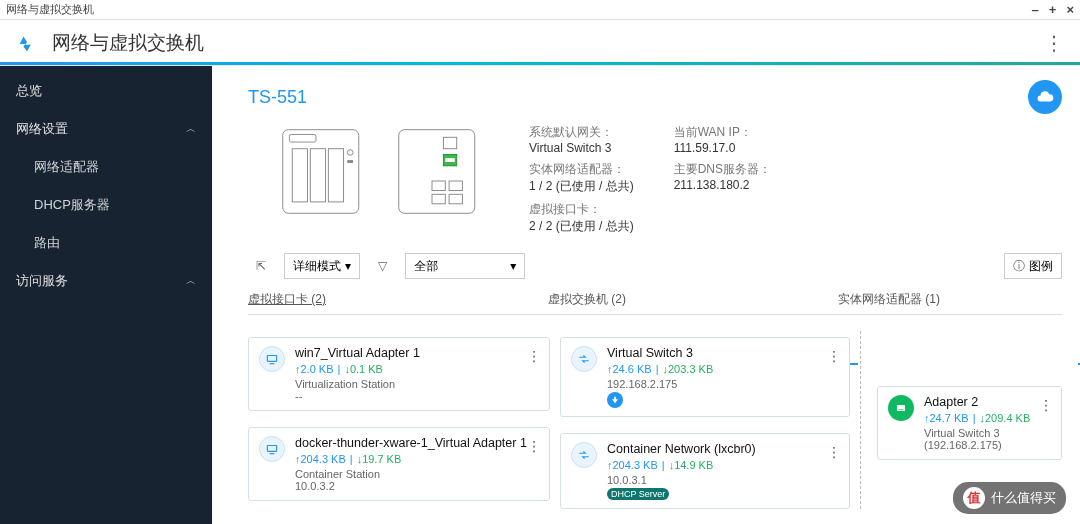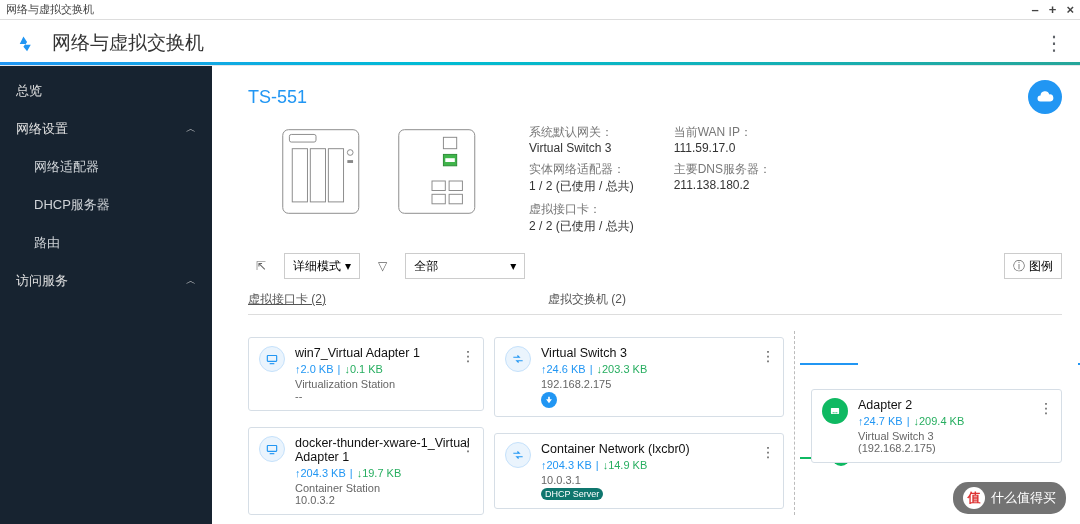--- a/index.html
+++ b/index.html
@@ -38,21 +38,21 @@
     .toolbar-left { display: flex; align-items: center; gap: 10px; }
     .tb-btn { border: 1px solid #ccc; background: #fff; height: 26px; padding: 0 8px; font-size: 12px; display: flex; align-items: center; gap: 4px; cursor: pointer; }
     .tb-icon { color: #666; }
     
     .columns-header { display: flex; margin-top: 12px; font-size: 12px; color: #555; padding-bottom: 6px; }
     .col1 { width: 300px; text-decoration: underline; }
     .col2 { width: 290px; }
     .col3 { flex: 1; }
     .columns-area { display: flex; border-top: 1px solid #ddd; position: relative; padding-top: 16px; min-height: 180px; }
     .column { display: flex; flex-direction: column; gap: 16px; padding-top: 6px; }
-    .column.c1 { width: 236px; }
+    .column.c1 { width: 302px; }
     .column.c2 { width: 290px; margin-left: 10px; }
     .column.c3 { flex: 1; margin-left: 10px; border-left: 1px dashed #bbb; padding-left: 16px; justify-content: center; }
     
     .card { border: 1px solid #d6dee6; border-radius: 3px; background: #fff; padding: 8px 10px; display: flex; gap: 10px; position: relative; min-height: 60px; }
     .card-icon { width: 26px; height: 26px; border-radius: 50%; display: flex; align-items: center; justify-content: center; flex-shrink: 0; }
     .ci-blue { background: #eaf4fd; color: #2196f3; border: 1px solid #c5e1fb; }
     .ci-green { background: #0fb962; color: #fff; }
     .card-body { flex: 1; font-size: 11px; color: #666; }
     .card-title { font-size: 12.5px; color: #111; font-weight: 500; margin-bottom: 3px; }
     .card-stats { color: #2196f3; font-size: 11px; margin-bottom: 3px; display: flex; gap: 4px; }
@@ -194,20 +194,21 @@
       </div>
       <button class="tb-btn">
           <span class="tb-icon">ⓘ</span>
           <span>图例</span>
         </button>
     </div>
 
     <div class="columns-header">
       <div class="col1">虚拟接口卡 (2)</div>
       <div class="col2">虚拟交换机 (2)</div>
+      <div class="col3">实体网络适配器 (1)</div>
     </div>
 
     <div class="columns-area">
 
       <div class="connector" style="left:252px;top:48px;width:48px"></div>
       <div class="connector" style="left:252px;top:142px;width:48px"></div>
       <div class="connector" style="left:552px;top:48px;width:58px"></div>
       <div class="connector" style="left:552px;top:142px;width:38px;background:#0fb962"></div>
       <div class="connector" style="left:830px;top:48px;width:38px"></div>
       <div class="dot-end green" style="left:584px;top:133px">

